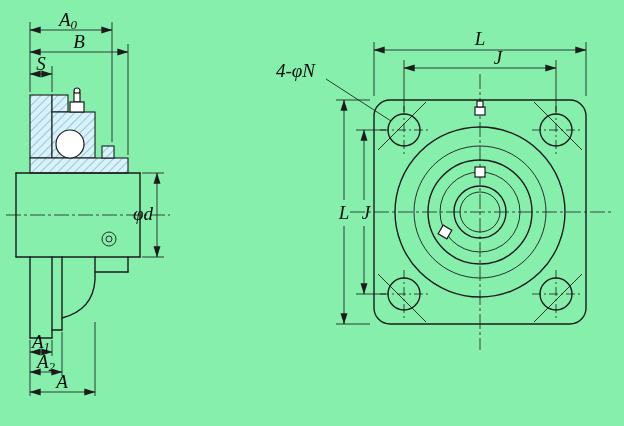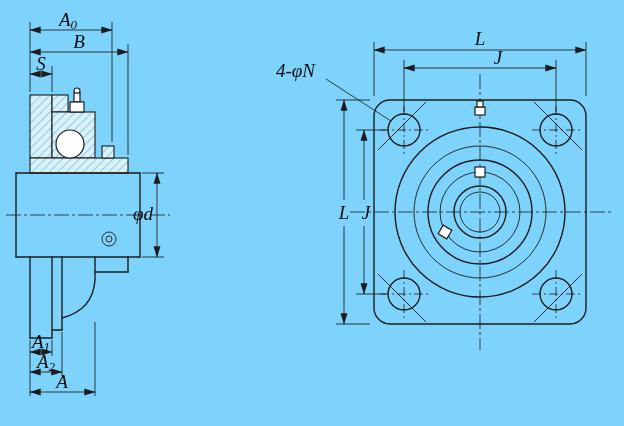--- a/index.html
+++ b/index.html
@@ -1,21 +1,21 @@
 <!DOCTYPE html>
 <html><head>
 <meta charset="utf-8">
 <style>
   :root{
     --line:#1c1c1c;
     --section:#d9f1f8;
     --hatch:#4e9fbf;
   }
   html,body{margin:0;padding:0;background:#fff;}
-  .stage{width:624px;height:426px;position:relative;background:#7dd3fc;overflow:hidden;}
+  .stage{width:624px;height:426px;position:relative;background:#86efac;overflow:hidden;}
   svg{display:block;}
   .outline{stroke:var(--line);stroke-width:1.4;fill:none;stroke-linecap:round;}
   .thin{stroke:var(--line);stroke-width:0.9;fill:none;}
   .dim{stroke:var(--line);stroke-width:0.85;fill:none;}
   .center{stroke:var(--line);stroke-width:0.8;fill:none;stroke-dasharray:15 3 3 3;}
   .ctrsm{stroke:var(--line);stroke-width:0.8;fill:none;stroke-dasharray:9 3 2 3;}
   .hatched{fill:url(#hatch);stroke:var(--line);stroke-width:1.1;}
   .white{fill:#fff;stroke:var(--line);stroke-width:1.2;}
   text{font-family:"Liberation Serif","DejaVu Serif",serif;font-style:italic;font-size:19px;fill:#0d0d0d;}
   .sub{font-size:13px;}

